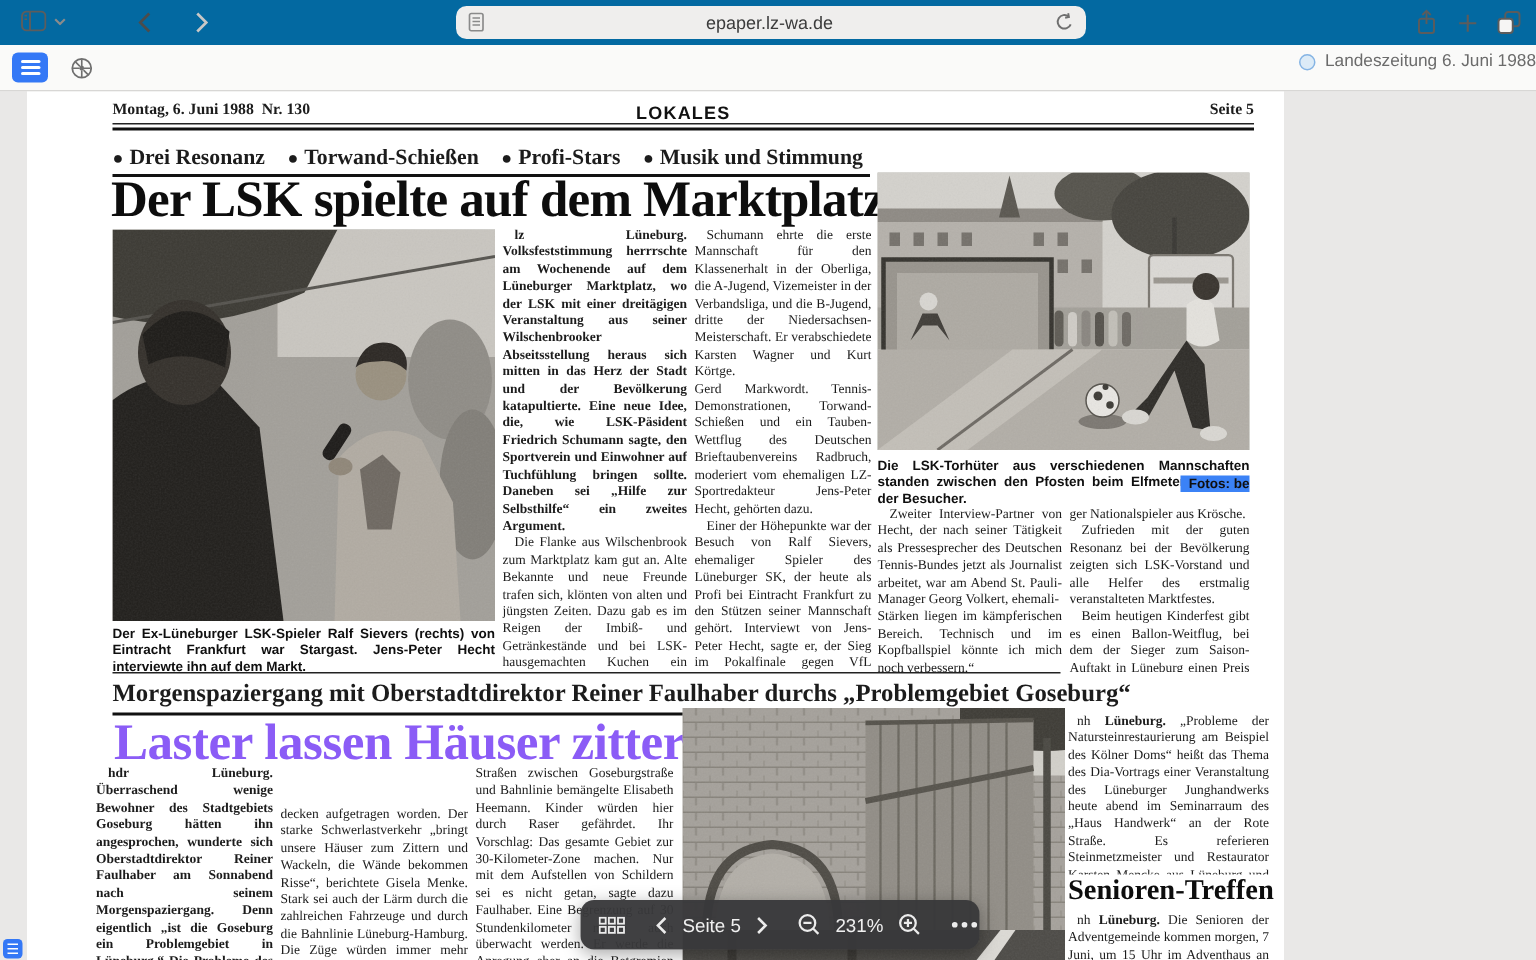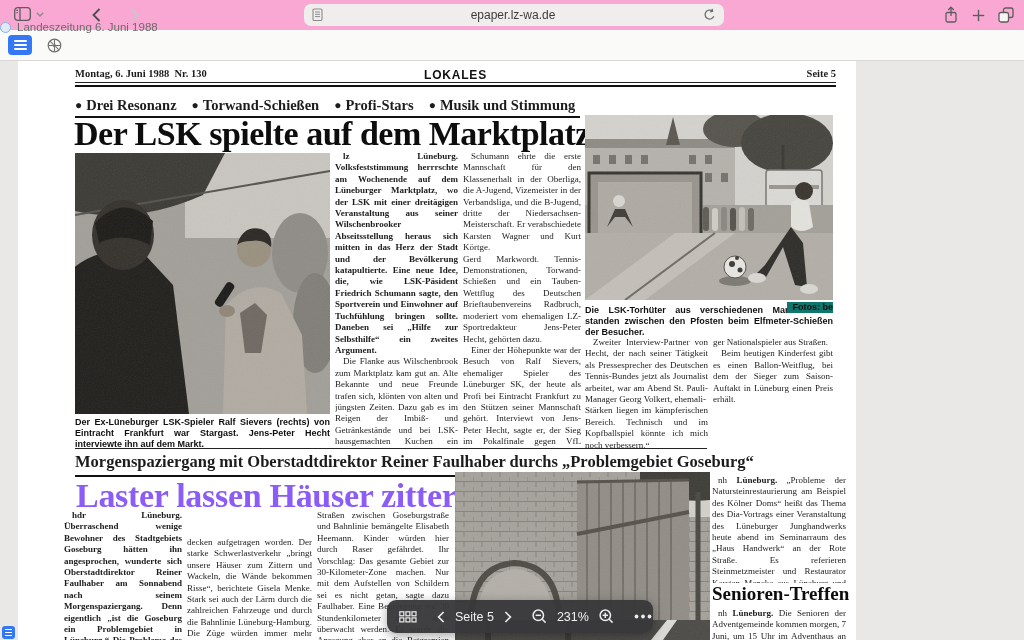--- a/index.html
+++ b/index.html
@@ -2,30 +2,30 @@
 <html><head>
 <meta charset="utf-8">
 <style>
   html,body{margin:0;padding:0;}
   body{width:1024px;height:640px;overflow:hidden;position:relative;
        background:#e9e8e7;font-family:"Liberation Sans",sans-serif;
        -webkit-font-smoothing:antialiased;}
   .abs{position:absolute;}
 
   
-  .chrome-top{left:0;top:0;width:1024px;height:30px;background:#f9a8d4;text-decoration:underline;}
+  .chrome-top{left:0;top:0;width:1024px;height:30px;background:#0369a1;text-decoration:underline;}
   .chrome-sub{left:0;top:30px;width:1024px;height:30px;background:#fafaf9;
               border-bottom:1px solid #d8d7d5;}
   .chrome-btn{display:flex;align-items:center;justify-content:center;cursor:default;}
   .urlbar{left:304px;top:4px;width:420px;height:22px;background:#efeeed;
           border-radius:7px;display:flex;align-items:center;padding:0 8px;
           box-sizing:border-box;}
   .urltext{flex:1;text-align:center;font-size:12px;color:#3c3c3c;}
-  .subtitle{left:0;top:12px;width:1024px;height:30px;display:flex;gap:6px;
-            align-items:center;justify-content:flex-start;font-size:11.5px;color:#6b6b6b;}
+  .subtitle{left:0;top:26px;width:1024px;height:30px;display:flex;gap:6px;
+            align-items:center;justify-content:flex-end;font-size:11.5px;color:#6b6b6b;}
   .favicon{width:11px;height:11px;border-radius:50%;border:1.5px solid #85b4e4;
            box-sizing:border-box;background:#dcebf7;}
   .reader-btn{left:8px;top:35px;width:24px;height:20px;border-radius:4px;
               background:#3478f6;display:flex;flex-direction:column;gap:2.5px;
               align-items:center;justify-content:center;}
   .reader-btn i{display:block;width:13px;height:1.8px;background:#fff;border-radius:1px;}
   .wheel-btn{left:42px;top:35px;width:24px;height:20px;display:flex;align-items:center;
              justify-content:center;}
 
   
@@ -58,21 +58,21 @@
   .body-col p.lead{font-weight:700;text-indent:8px;}
   .colA{left:317px;top:90px;width:123px;height:297px;}
   .colB{left:445px;top:90px;width:118px;height:297px;}
   .colC{left:567px;top:276px;width:123px;height:111px;}
   .colD{left:695px;top:276px;width:120px;height:111px;}
 
   .caption{font-family:"Liberation Sans",sans-serif;font-size:9px;line-height:11px;
            font-weight:700;text-align:justify;color:#0f0f0f;}
   .cap-left{left:57px;top:356px;width:255px;height:26px;}
   .cap-right{left:567px;top:244px;width:248px;height:26px;}
-  .credit{position:absolute;right:0;bottom:18px;background:#0f766e;padding-left:6px;}
+  .credit{position:absolute;right:0;bottom:3px;background:#3b82f6;padding-left:6px;}
 
   .sec-rule{left:57px;top:387px;width:632px;height:0;border-top:1px solid #222;}
   .kicker2{left:57px;top:391px;width:632px;font-size:16.5px;font-weight:700;
            border-bottom:2px solid #111;padding-bottom:3px;white-space:nowrap;}
   .headline2{left:58px;top:416px;width:380px;font-size:34px;font-weight:700;
              letter-spacing:-.3px;white-space:nowrap;color:#8b5cf6;}
   .col1{left:46px;top:449px;width:118px;height:130px;}
   .col2{left:169px;top:476px;width:125px;height:130px;}
   .col3{left:299px;top:449px;width:132px;height:130px;}
 
@@ -322,21 +322,22 @@
     <div class="abs body-col colB">
       <p>Schumann ehrte die erste Mannschaft für den Klassenerhalt in der Oberliga, die A-Jugend, Vizemeister in der Verbandsliga, und die B-Jugend, dritte der Niedersachsen-Meisterschaft. Er verabschiedete Karsten Wagner und Kurt Körtge.</p>
       <p style="text-indent:0">Gerd Markwordt. Tennis-Demonstrationen, Torwand-Schießen und ein Tauben-Wettflug des Deutschen Brieftaubenvereins Radbruch, moderiert vom ehemaligen LZ-Sportredakteur Jens-Peter Hecht, gehörten dazu.</p>
       <p>Einer der Höhepunkte war der Besuch von Ralf Sievers, ehemaliger Spieler des Lüneburger SK, der heute als Profi bei Eintracht Frankfurt zu den Stützen seiner Mannschaft gehört. Interviewt von Jens-Peter Hecht, sagte er, der Sieg im Pokalfinale gegen VfL Bochum habe der Frankfurter Eintracht die Möglichkeit eröffnet, im internationalen Geschäft zu bleiben, nachdem ein Platz im UEFA-Pokalwettbewerb verpaßt worden war. Er mache sich noch Hoffnung, zum Olympia-Aufgebot des DFB in Seoul zu gehören. Jeden Montag, sagte Ralf Sievers, verfolge er in den Sportzeitungen, wie „sein LSK“ gespielt habe. Sievers über Sievers: „Ich bin ein reiner Mannschaftsspieler. Meine</p>
     </div>
     <div class="abs body-col colC">
       <p>Zweiter Interview-Partner von Hecht, der nach seiner Tätigkeit als Pressesprecher des Deutschen Tennis-Bundes jetzt als Journalist arbeitet, war am Abend St. Pauli-Manager Georg Volkert, ehemali-</p>
       <p style="text-indent:0">Stärken liegen im kämpferischen Bereich. Technisch und im Kopfballspiel könnte ich mich noch verbessern.“</p>
     </div>
     <div class="abs body-col colD">
-      <p style="text-indent:0">ger Nationalspieler aus Straßen.</p>
+      <p style="text-indent:0">ger Nationalspieler aus Krösche.</p>
+      <p>Zufrieden mit der guten Resonanz bei der Bevölkerung zeigten sich LSK-Vorstand und alle Helfer des erstmalig veranstalteten Marktfestes.</p>
       <p>Beim heutigen Kinderfest gibt es einen Ballon-Weitflug, bei dem der Sieger zum Saison-Auftakt in Lüneburg einen Preis erhält.</p>
     </div>
 
     <div class="abs sec-rule"></div>
     <div class="abs kicker2">Morgenspaziergang mit Oberstadtdirektor Reiner Faulhaber durchs „Problemgebiet Goseburg“</div>
     <div class="abs headline2">Laster lassen Häuser zittern</div>
 
     <div class="abs body-col col1">
       <p class="lead">hdr Lüneburg. Überraschend wenige Bewohner des Stadtgebiets Goseburg hätten ihn angesprochen, wunderte sich Oberstadtdirektor Reiner Faulhaber am Sonnabend nach seinem Morgenspaziergang. Denn eigentlich „ist die Goseburg ein Problemgebiet in Lüneburg.“ Die Probleme des Viertels machten aber auch die wenigen Goseburger deutlich, die sich während der morgendlichen Wanderung an den Lüneburger Verwaltungschef wandten.</p>
 

